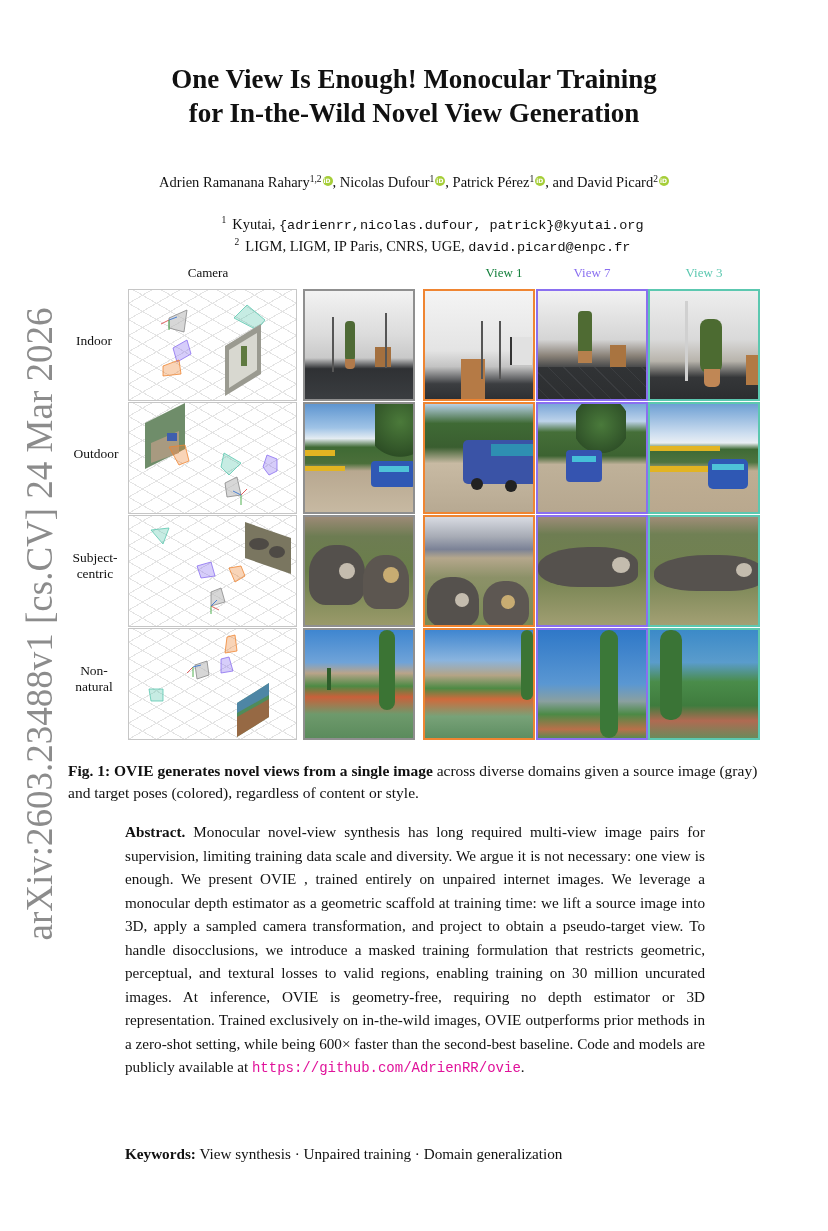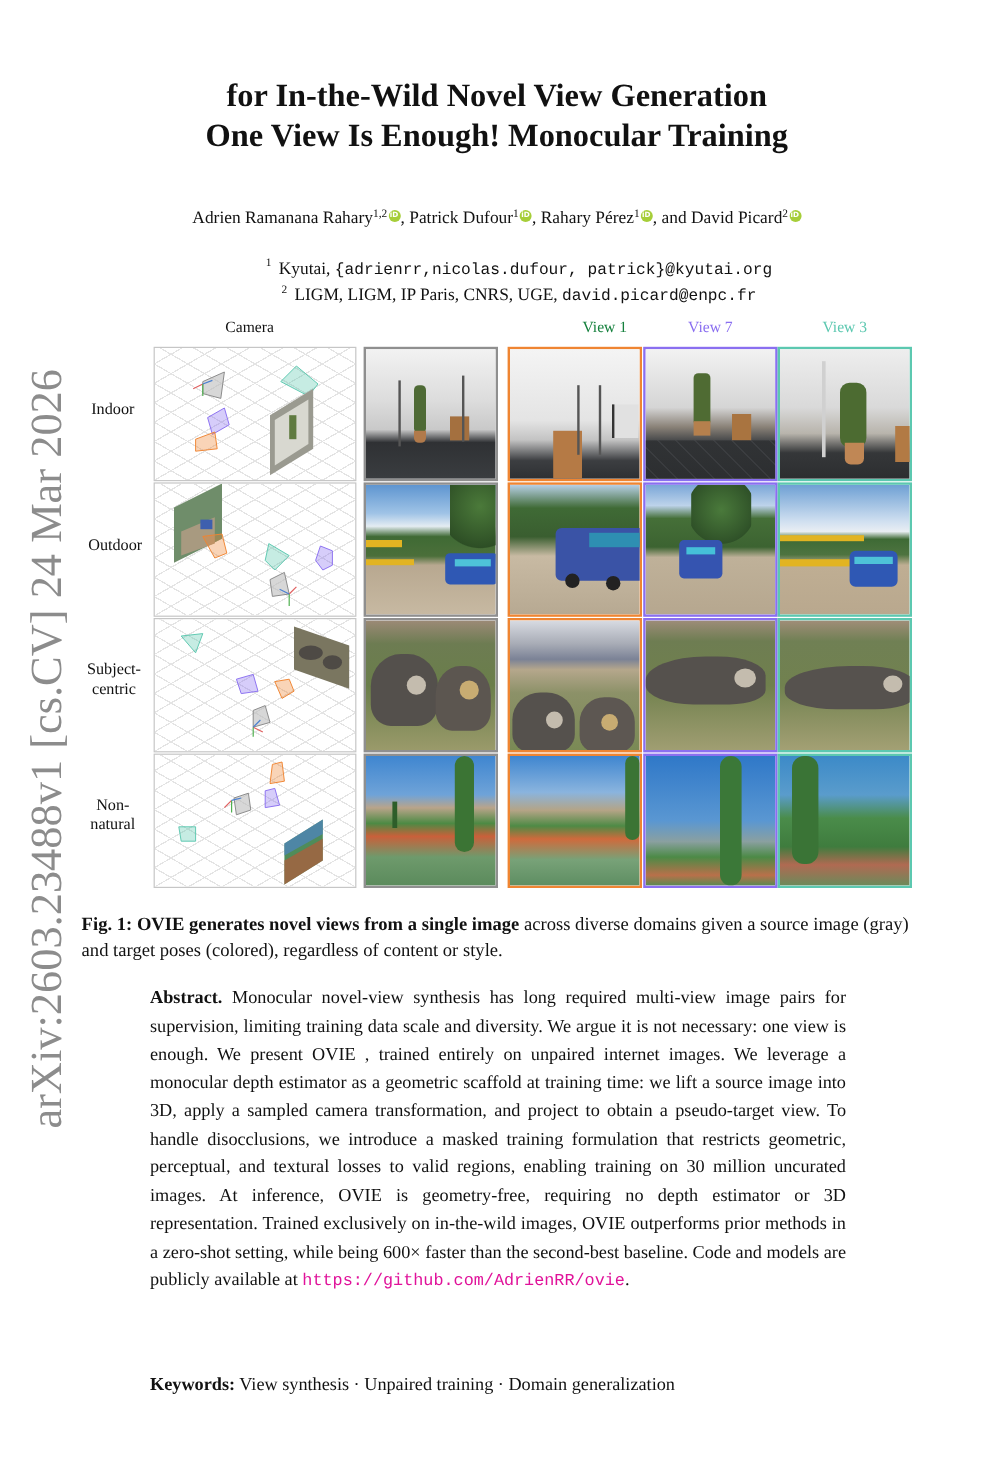--- a/index.html
+++ b/index.html
@@ -51,26 +51,26 @@
   .link { color:#e0129a; font-family:"Liberation Mono",monospace; font-size:14px; }
   .keywords { position:absolute; left:125px; top:1145px; width:600px; font-family:"Liberation Serif",serif; font-size:15.2px; color:#111; }
   .keywords b { font-weight:bold; }
 
   svg.cam-svg { position:absolute; left:0; top:0; }
 </style>
 </head>
 <body>
 
 <div class="title">
+  <div>One View Is Enough! Monocular Training</div>
   <div>for In-the-Wild Novel View Generation</div>
-  <div>One View Is Enough! Monocular Training</div>
 </div>
 
 <div class="authors">
-  <span>Adrien Ramanana Rahary</span><sup>1,2</sup><span class="orcid"></span><span>, </span><span>Patrick Dufour</span><sup>1</sup><span class="orcid"></span><span>, </span><span>Rahary Pérez</span><sup>1</sup><span class="orcid"></span><span>, and </span><span>David Picard</span><sup>2</sup><span class="orcid"></span>
+  <span>Adrien Ramanana Rahary</span><sup>1,2</sup><span class="orcid"></span><span>, </span><span>Nicolas Dufour</span><sup>1</sup><span class="orcid"></span><span>, </span><span>Patrick Pérez</span><sup>1</sup><span class="orcid"></span><span>, and </span><span>David Picard</span><sup>2</sup><span class="orcid"></span>
 </div>
 
 <div class="affil" style="top:215px;">
   <sup>1</sup><span>Kyutai, </span><span class="mono">{adrienrr,nicolas.dufour, patrick}@kyutai.org</span>
 </div>
 <div class="affil" style="top:237px;">
   <sup>2</sup><span>LIGM, LIGM, IP Paris, CNRS, UGE, </span><span class="mono">david.picard@enpc.fr</span>
 </div>
 
 <div class="arxiv">arXiv:2603.23488v1  [cs.CV]  24 Mar 2026</div>

